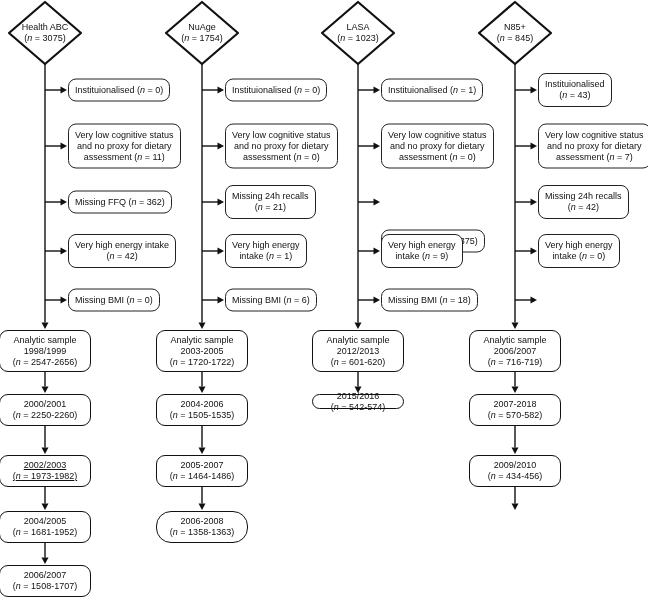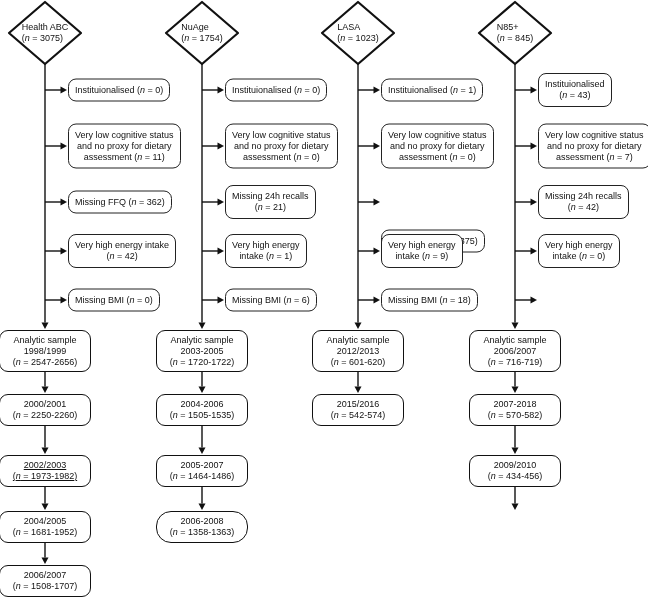--- a/index.html
+++ b/index.html
@@ -39,20 +39,21 @@
     transform: translateX(-50%);
     display: flex;
     flex-direction: column;
     justify-content: center;
     align-items: center;
     padding: 2px 1px;
   }
   .diamond-label {
     position: absolute;
     transform: translate(-50%, -50%);
+    text-align: center;
     font-size: 9px;
     line-height: 11px;
     z-index: 2;
     white-space: nowrap;
   }
   .ln { white-space: nowrap; }
   i { font-style: italic; }
 </style>
 </head>
 <body>
@@ -227,21 +228,21 @@
         <div class="ln">intake (<i>n</i> = 9)</div>
       </div>
       <div class="node excl" style="left: 68px; top: 300px;">
         <div class="ln">Missing BMI (<i>n</i> = 18)</div>
       </div>
       <div class="node bottom-node" style="top: 330px; height: 42px;">
         <div class="ln">Analytic sample</div>
         <div class="ln">2012/2013</div>
         <div class="ln">(<i>n</i> = 601-620)</div>
       </div>
-      <div class="node bottom-node" style="top: 394px; height: 32px;">
+      <div class="node bottom-node" style="top: 394px; height: 15px;">
         <div class="ln">2015/2016</div>
         <div class="ln">(<i>n</i> = 542-574)</div>
       </div>
     </div>
     <div class="col" style="left: 470px;">
       <svg width="200" height="598">
         <polygon points="45,2 81,33 45,64 9,33" fill="#ffffff" stroke="#111111" stroke-width="2.2" stroke-linejoin="round"></polygon>
         <line x1="45" y1="64" x2="45" y2="322.5" stroke="#111111" stroke-width="1.4"></line>
         <polygon points="41.5,322.5 48.5,322.5 45,329" fill="#111111"></polygon>
         <line x1="45" y1="90" x2="62" y2="90" stroke="#111111" stroke-width="1.4"></line>

